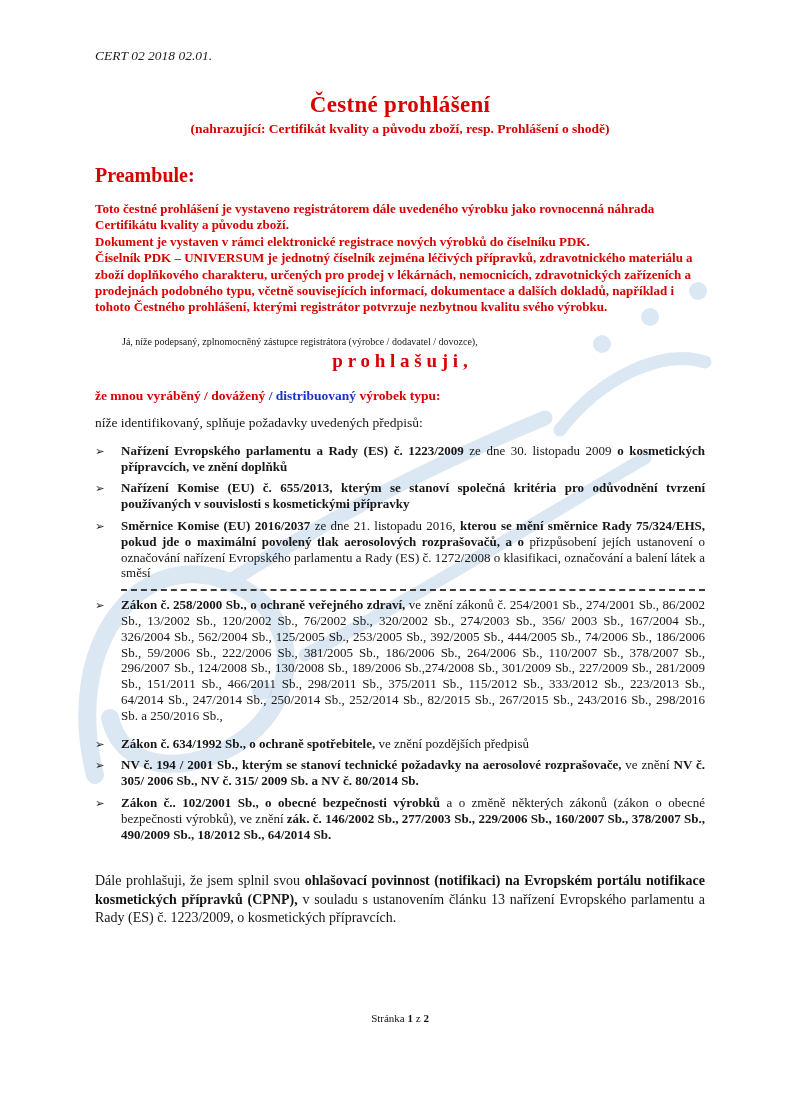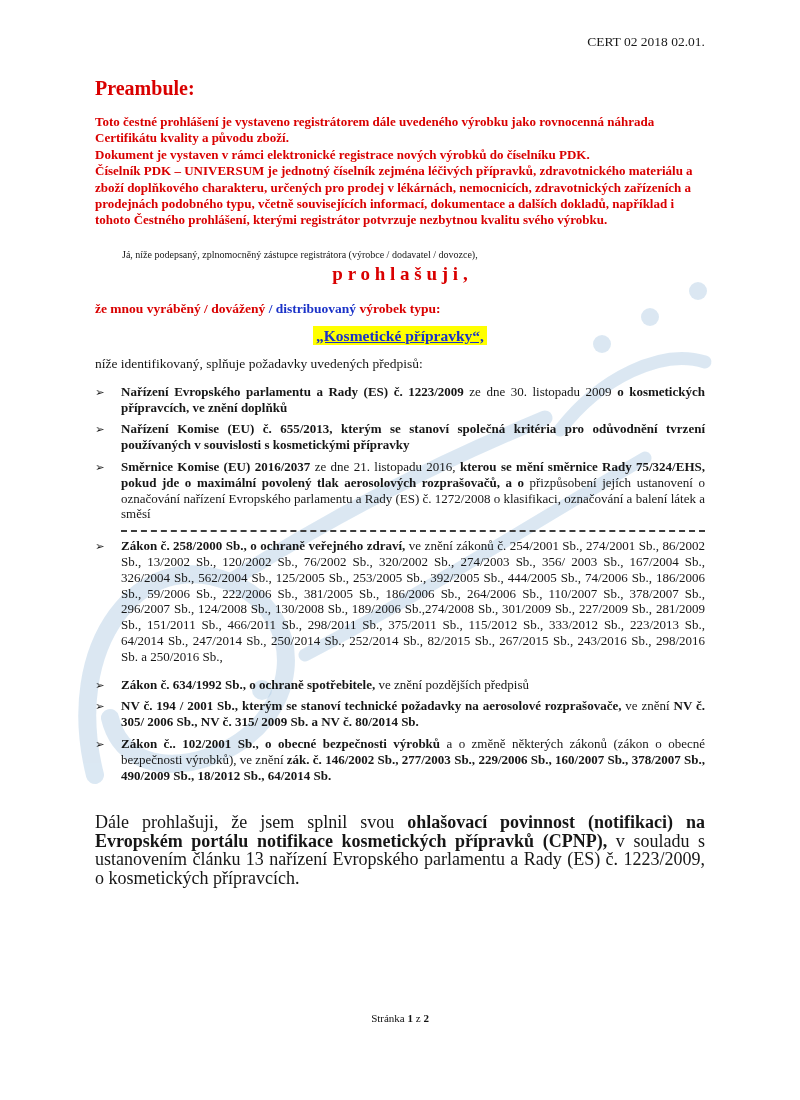--- a/index.html
+++ b/index.html
@@ -8,21 +8,21 @@
     background:#ffffff;
     font-family:"Liberation Serif","DejaVu Serif",serif;
     color:#161616;
     position:relative;
     overflow:hidden;
   }
   .page { position:relative; width:800px; height:1100px; background:#fff; }
   .watermark { position:absolute; left:0; top:0; z-index:0; pointer-events:none; }
   .content { position:relative; z-index:1; padding:0 95px; }
 
-  .doc-code { padding-top:34px; text-align:right; font-size:13.5px; color:#1c1c1c; }
+  .doc-code { padding-top:48px; font-style:italic; font-size:13.5px; color:#1c1c1c; }
 
   .title { margin-top:28px; text-align:center; color:var(--red,#d90000); font-size:23px; font-weight:bold; letter-spacing:0.3px; }
   .subtitle { margin-top:3px; text-align:center; color:var(--red,#d90000); font-weight:bold; font-size:13.5px; }
 
   .preamble-heading { margin-top:27px; color:var(--red,#d90000); font-weight:bold; font-size:20px; }
   .preamble { margin-top:14px; }
   .preamble p { color:var(--red,#d90000); font-weight:bold; font-size:13px; line-height:16.4px; }
 
   .intro { margin-top:20px; font-size:10px; text-indent:27px; }
   .verb { margin-top:3px; text-align:center; color:var(--red,#d90000); font-weight:bold; font-size:19px; }
@@ -39,21 +39,21 @@
   }
   .follow { margin-top:11px; font-size:13.5px; }
 
   .reg-list { margin-top:12px; font-size:13px; }
   .li-row { display:flex; margin-top:6px; }
   .li-row:first-child { margin-top:0; }
   .bullet { flex:0 0 26px; width:26px; font-size:11.5px; padding-top:1px; color:#1c1c1c; font-family:"DejaVu Sans",sans-serif; }
   .li-text { flex:1; text-align:justify; line-height:15.8px; }
   .divider { border-top:2px dashed #3d3d3d; margin:8px 0 3px 26px; }
 
-  .closing { margin-top:30px; font-size:18px; line-height:18.5px; text-align:justify; }
+  .closing { margin-top:30px; font-size:14px; line-height:18.5px; text-align:justify; }
 
   .footer { position:absolute; z-index:1; left:0; right:0; top:1012px; text-align:center; font-size:11px; color:#111; }
 
   .b { font-weight:bold; }
   .c-red { color:var(--red,#d90000); }
   .c-blue { color:var(--blue,#1a32c8);font-family:Liberation Serif, serif; }
 </style>
 </head>
 <body>
 
@@ -71,34 +71,35 @@
       <circle cx="650" cy="317" r="9"></circle>
       <circle cx="698" cy="291" r="9"></circle>
       <circle cx="262" cy="690" r="10"></circle>
     </g>
   </svg>
 
   <div class="content">
 
     <div class="doc-code">CERT 02 2018 02.01.</div>
 
+    <h1 class="title">Čestné prohlášení</h1>
+    <div class="subtitle">(nahrazující: Certifikát kvality a původu zboží, resp. Prohlášení o shodě)</div>
 
     <div class="preamble-heading">Preambule:</div>
     <div class="preamble">
       <p>Toto čestné prohlášení je vystaveno registrátorem dále uvedeného výrobku jako rovnocenná náhrada Certifikátu kvality a původu zboží.</p>
       <p>Dokument je vystaven v rámci elektronické registrace nových výrobků do číselníku PDK.</p>
       <p>Číselník PDK – UNIVERSUM je jednotný číselník zejména léčivých přípravků, zdravotnického materiálu a zboží doplňkového charakteru, určených pro prodej v lékárnách, nemocnicích, zdravotnických zařízeních a prodejnách podobného typu, včetně souvisejících informací, dokumentace a dalších dokladů, například i tohoto Čestného prohlášení, kterými registrátor potvrzuje nezbytnou kvalitu svého výrobku.</p>
     </div>
 
     <p class="intro">Já, níže podepsaný, zplnomocněný zástupce registrátora (výrobce / dodavatel / dovozce),</p>
     <p class="verb">p r o h l a š u j i ,</p>
 
     <p class="product-line"><span class="b c-red">že mnou vyráběný / dovážený </span><span class="b c-blue">/ distribuovaný</span><span class="b c-red"> výrobek typu:</span></p>
 
-    <p class="product-name-wrap"><span class="product-name">„Kosmetické přípravky“,</span></p>
 
     <p class="follow">níže identifikovaný, splňuje požadavky uvedených předpisů:</p>
 
     <div class="reg-list">
         <div class="li-row">
           <span class="bullet">➢</span>
           <p class="li-text"><span class="b">Nařízení Evropského parlamentu a Rady (ES) č. 1223/2009</span><span> ze dne 30. listopadu 2009 </span><span class="b">o kosmetických přípravcích, ve znění doplňků</span></p>
         </div>
         <div class="li-row">
           <span class="bullet">➢</span>

